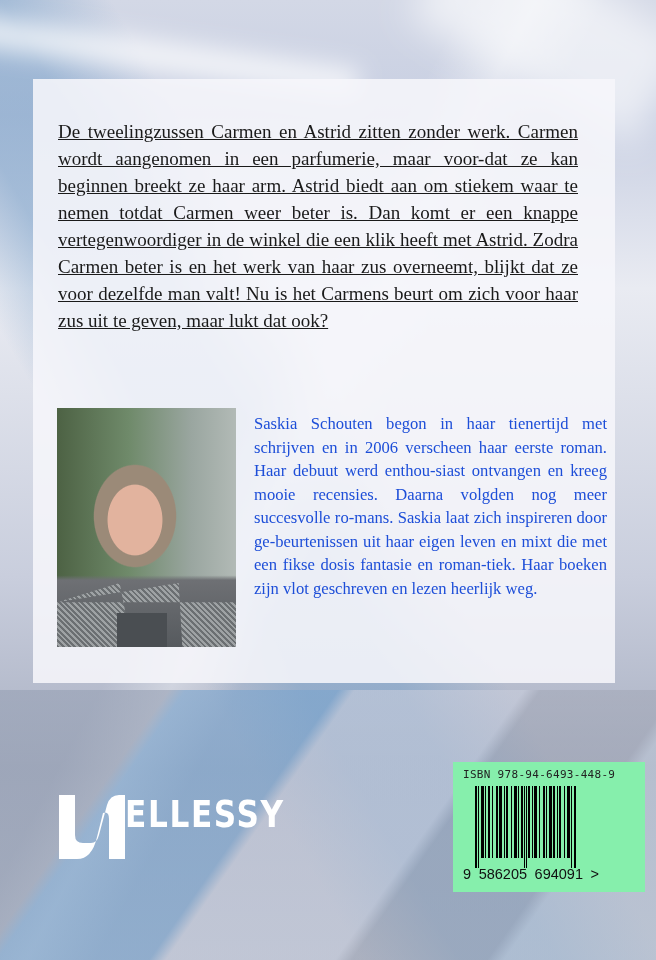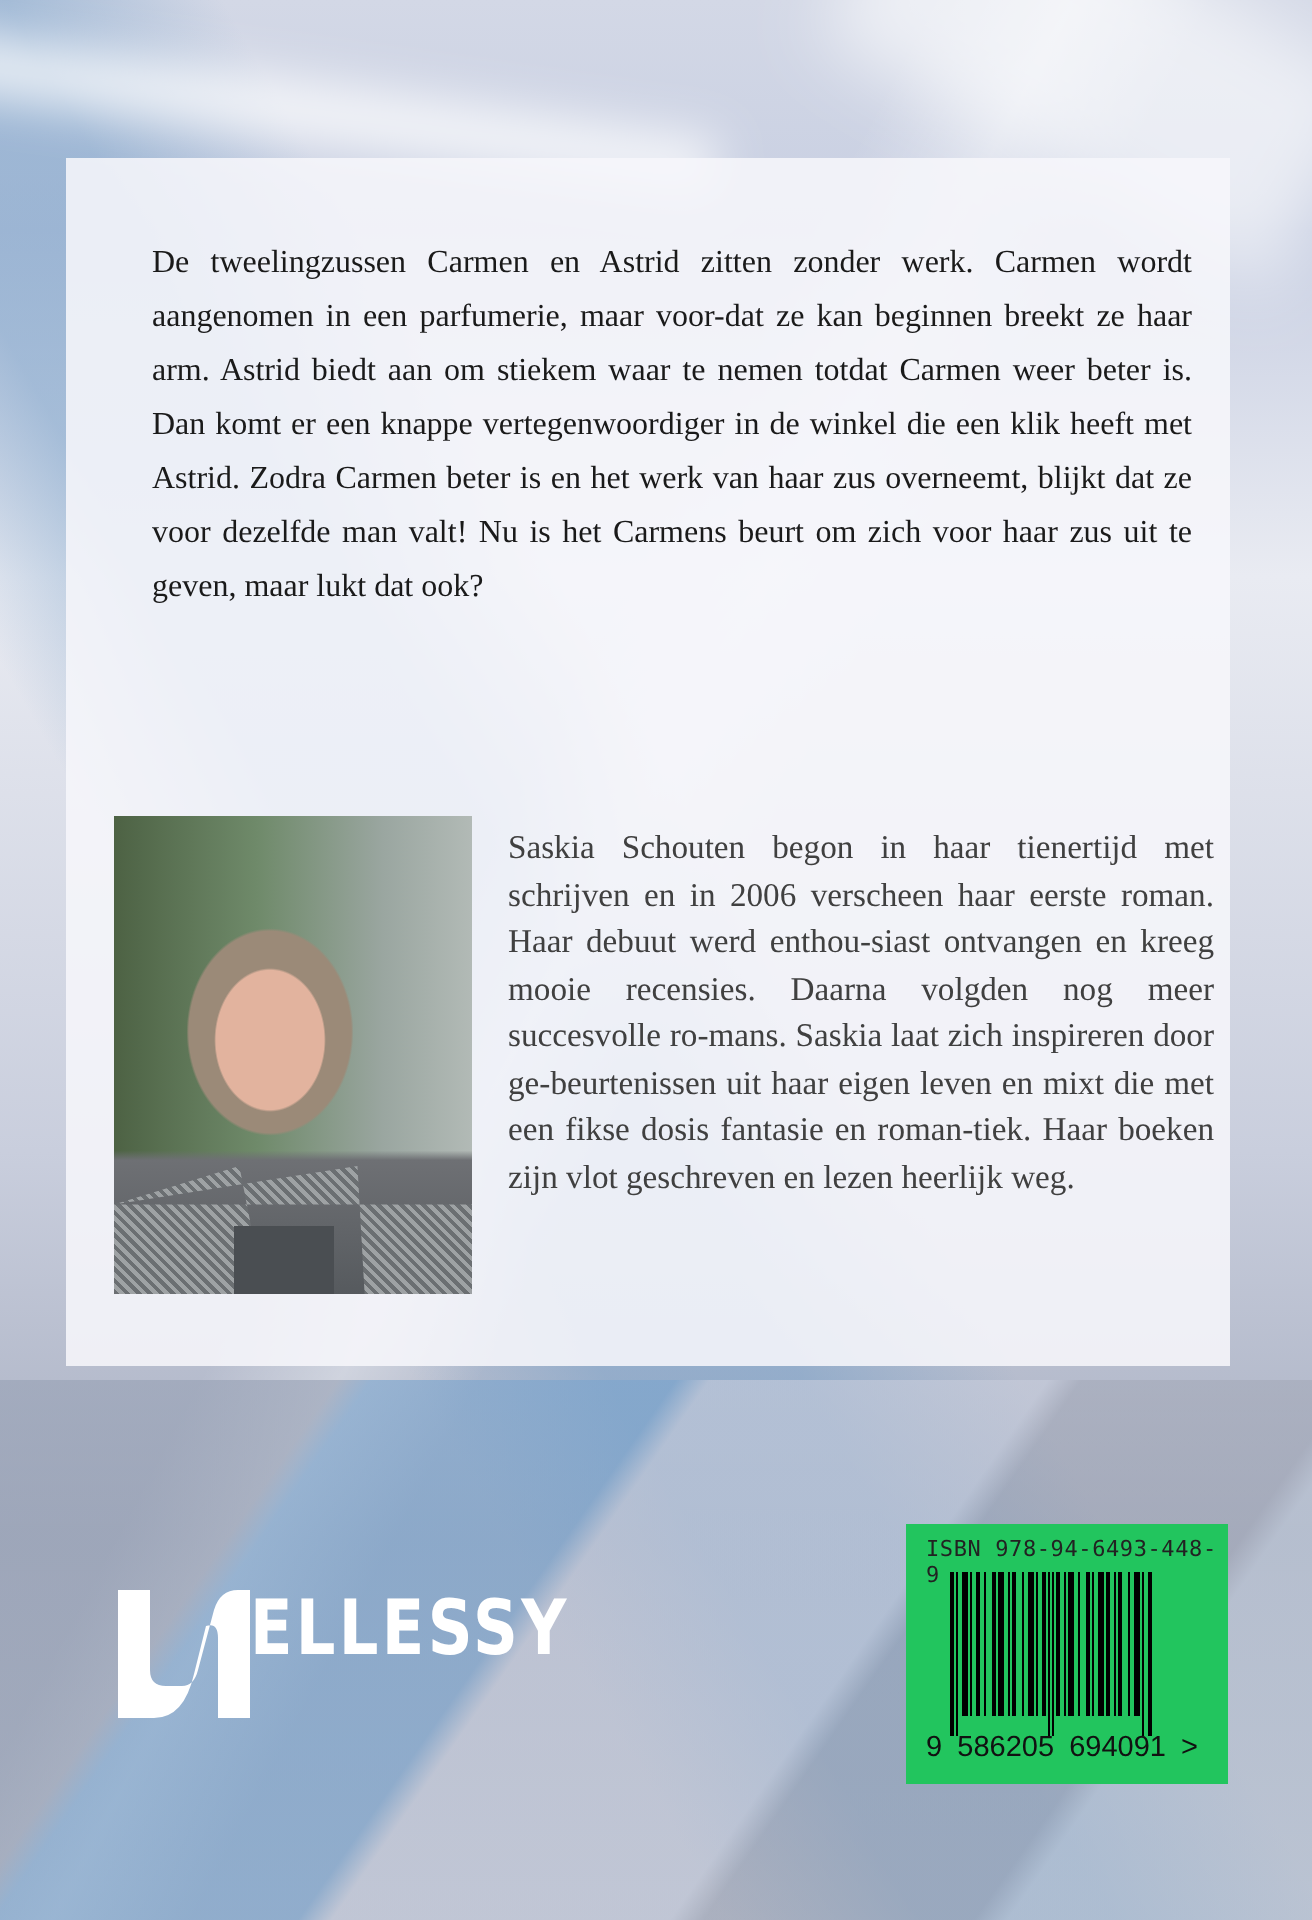--- a/index.html
+++ b/index.html
@@ -13,42 +13,42 @@
     }
     .bg-streak1 { position:absolute; left:-60px; top:40px; width:420px; height:30px;
       background:rgba(255,255,255,0.75); filter:blur(12px); transform:rotate(8deg); }
     .bg-streak2 { position:absolute; left:420px; top:-30px; width:260px; height:120px;
       background:rgba(255,255,255,0.6); filter:blur(18px); transform:rotate(30deg); }
     .bg-shelf { position:absolute; left:0; top:690px; width:656px; height:270px;
       background: linear-gradient(125deg, rgba(150,160,180,0.6) 0 20%, rgba(125,165,205,0.65) 22% 40%, rgba(200,205,220,0.6) 42% 62%, rgba(160,165,180,0.5) 64% 80%, rgba(190,200,215,0.6) 82%);
     }
     .panel { position:absolute; left:33px; top:79px; width:582px; height:604px;
       background:rgba(246,246,250,0.88); }
-    .blurb { position:absolute; left:76px; top:118px; width:520px;
-      font-size:16px; line-height:27px; color:#1a1a1a; text-align:justify;
-      text-align-last:left; hyphens:manual; }
+    .blurb { position:absolute; left:58px; top:118px; width:520px;
+      font-size:19px; line-height:27px; color:#1a1a1a; text-align:justify;
+      text-align-last:left; hyphens:manual;text-decoration:underline; }
     .photo { position:absolute; left:57px; top:408px; width:179px; height:239px;
       background:
         radial-gradient(ellipse 45px 58px at 78px 112px, #e2b39e 0 60%, transparent 62%),
         radial-gradient(ellipse 58px 72px at 78px 108px, #9b8a78 0 70%, transparent 72%),
         linear-gradient(180deg, transparent 0 70%, #6e7074 72%, #565a5e 100%),
         linear-gradient(90deg, #4d6244 0%, #6f8a6a 40%, #9aa6a0 75%, #b2bab6 100%);
       overflow:hidden; }
     .photo .shirt { position:absolute; left:60px; top:205px; width:50px; height:34px; background:#4a4e52; }
     .photo .jacket { position:absolute; left:0; top:175px; width:179px; height:64px;
       background: repeating-linear-gradient(45deg,#6b6f72 0 2px,#9ea2a4 2px 4px);
       clip-path: polygon(0 30%, 35% 0, 42% 100%, 0 100%, 0 30%, 100% 30%, 100% 100%, 70% 100%, 68% 0); }
     .bio { position:absolute; left:254px; top:412px; width:353px;
-      font-size:16.6px; line-height:23.5px; color:#404040; text-align:justify; text-align-last:left; }
+      font-size:16.6px; line-height:23.5px; color:#1d4ed8; text-align:justify; text-align-last:left; }
     .logo { position:absolute; left:57px; top:795px; height:64px; display:flex; align-items:flex-start; }
     .logo-mark { width:70px; height:64px; }
     .logo-text { font-family:"DejaVu Sans", "Liberation Sans", sans-serif; font-weight:bold;
       font-size:38px; color:#ffffff; letter-spacing:2px; margin-left:-2px; line-height:1; padding-bottom:2px;
       transform:scaleX(0.82); transform-origin:left bottom; }
-    .barcode-box { position:absolute; left:453px; top:762px; width:161px; height:130px; background:#22c55e; }
+    .barcode-box { position:absolute; left:453px; top:762px; width:161px; height:130px; background:#86efac;padding-left:31px; }
     .isbn-label { position:absolute; left:10px; top:6px; font-family:"DejaVu Sans Mono","Liberation Mono",monospace;
       font-size:11px; color:#222; letter-spacing:0.3px; }
     .bars { position:absolute; left:22px; top:24px; width:122px; height:82px; display:flex; align-items:flex-start; }
     .bars span { display:block; background:#000; height:72px; }
     .bars span.long { height:82px; }
     .barcode-digits { position:absolute; left:10px; top:104px; width:150px; font-family:"Liberation Sans","DejaVu Sans",sans-serif;
       font-size:14.5px; color:#111; display:flex; justify-content:space-between; }
   </style>
 </head>
 <body>

